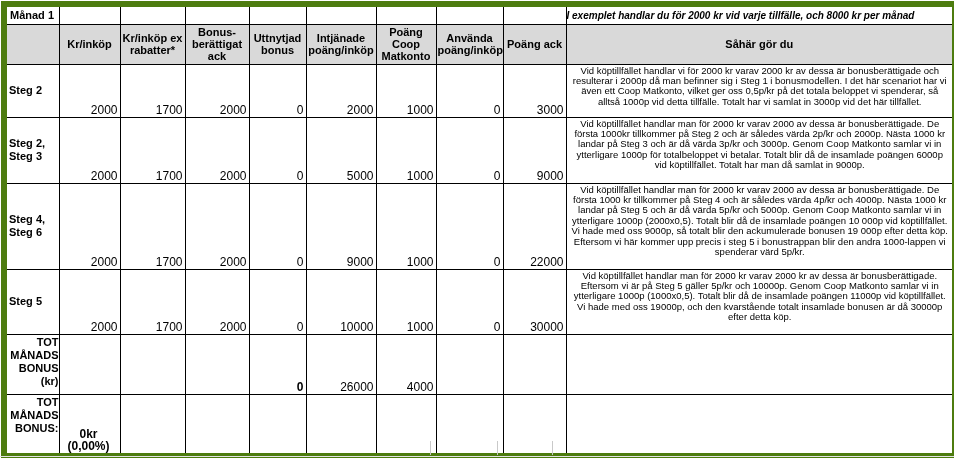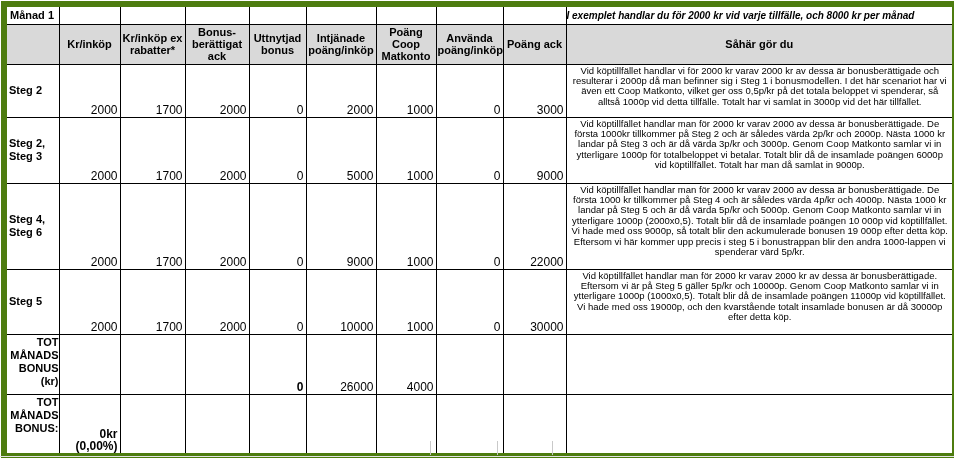--- a/index.html
+++ b/index.html
@@ -25,21 +25,21 @@
 
   td.corner { font-size: 11px; font-weight: bold; padding-left: 3px; vertical-align: middle; background: #fff; }
   td.note   { font-size: 10px; font-weight: bold; font-style: italic; vertical-align: middle; background: #fff; }
 
   th, td.head-empty { background: #d9d9d9; font-size: 11px; font-weight: bold; text-align: center; vertical-align: middle; line-height: 12px; padding: 0 1px; }
 
   td.lbl { font-size: 11px; font-weight: bold; vertical-align: middle; padding-left: 2px; line-height: 13px; background: #fff; }
   td.lbl.top { vertical-align: top; padding-top: 1px; text-align: right; }
   td.num { font-size: 12px; text-align: right; vertical-align: bottom; padding: 0 2px 1px 0; line-height: 12px; background: #fff; }
   td.num.bold { font-weight: bold; }
-  td.num .stack { display: block; }
+  td.num .stack { display: block; text-align: center; }
   td.desc { font-size: 9.5px; line-height: 10.4px; vertical-align: top; padding: 1px 2px 0 3px; text-align: center; background: #fff; }
   td.blank { background: #fff; }
 
   .footnote { position: absolute; left: 4px; top: 444px; font-size: 10px; font-weight: bold; font-style: italic; color: #000; white-space: nowrap; }
   .gridline-v { position: absolute; top: 441px; height: 14px; width: 1px; background: #c9c9c9; }
   .gl1 { left: 430px; } .gl2 { left: 497px; } .gl3 { left: 552px; }
   .gridline-h { position: absolute; top: 456px; left: 0; width: 954px; height: 1px; background: #e4e4e4; }
 </style>
 </head>
 <body>

